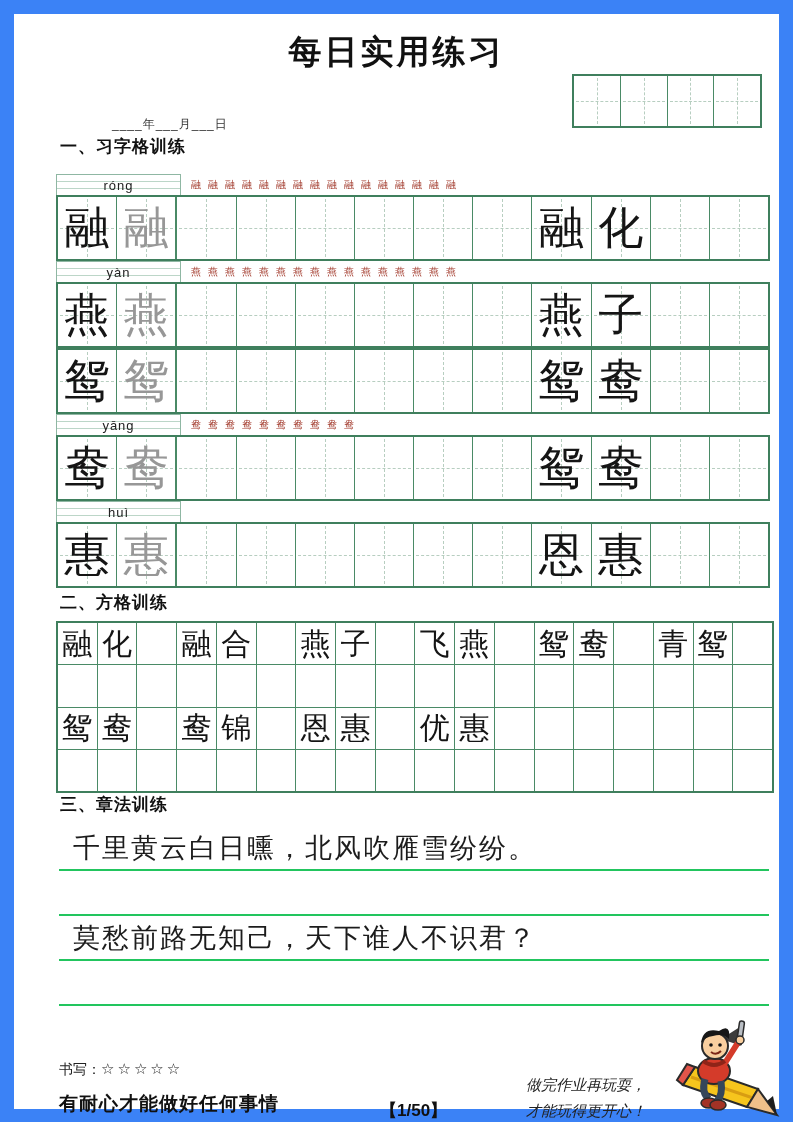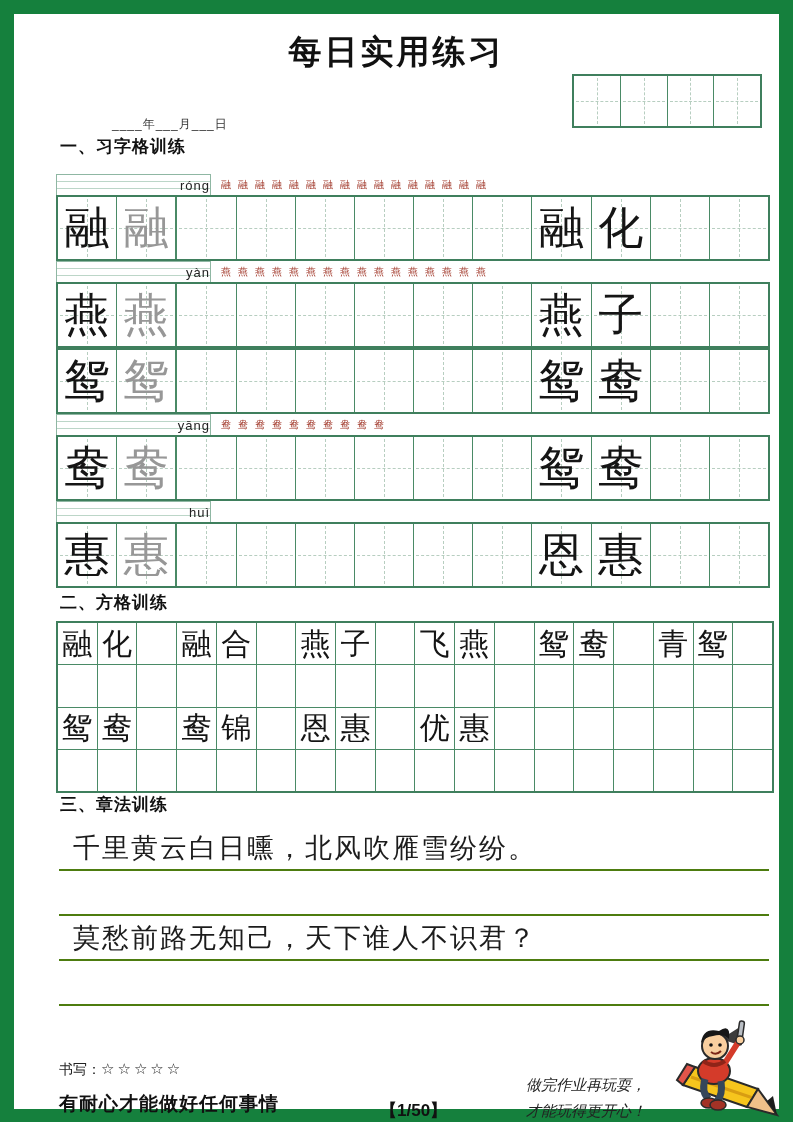--- a/index.html
+++ b/index.html
@@ -1,17 +1,17 @@
 <!DOCTYPE html>
 <html><head>
 <meta charset="utf-8">
 <style>
   html,body{margin:0;padding:0;}
   body{font-family:"Liberation Sans","DejaVu Sans",sans-serif;background:#fff;}
-  #page{position:relative;width:793px;height:1122px;background:#15803d;overflow:hidden;}
+  #page{position:relative;width:793px;height:1122px;background:#3b82f6;overflow:hidden;}
   #paper{position:absolute;left:14px;top:14px;right:14px;bottom:13px;background:#ffffff;}
   .abs{position:absolute;}
 
   
   #title{left:0;right:0;top:16px;text-align:center;font-size:33px;font-weight:bold;
          letter-spacing:3px;color:#111;font-family:"Liberation Sans",sans-serif;}
   #date-line{left:62px;top:102px;font-size:12px;color:#333;letter-spacing:1px;margin-left:36px;}
   #grade-line{left:306px;top:86px;font-size:16px;color:#333;}
   #name-grid{left:558px;top:60px;width:186px;height:50px;display:flex;
              border:2px solid #3f7f5d;background:#fff;}
@@ -27,21 +27,21 @@
   .sec-head{font-size:17px;font-weight:bold;color:#111;letter-spacing:1px;}
   #s1-head{left:46px;top:121px;}
   #s2-head{left:46px;top:577px;}
   #s3-head{left:46px;top:779px;}
 
   
   #practice{left:42px;top:160px;width:714px;}
   .p-block{margin-bottom:0;}
   .p-strip{display:flex;height:21px;align-items:stretch;}
   .pinyin-box{width:123px;position:relative;border:1px solid #8fb7a3;border-bottom:none;
-              display:flex;align-items:center;justify-content:flex-end;padding-left:30px;}
+              display:flex;align-items:center;justify-content:center;}
   .pinyin-box::before{content:"";position:absolute;left:0;right:0;top:6px;border-top:1px solid #bcd6c8;}
   .pinyin-box::after{content:"";position:absolute;left:0;right:0;top:13px;border-top:1px solid #bcd6c8;}
   .pinyin-text{position:relative;z-index:2;font-size:13px;color:#222;letter-spacing:1px;}
   .stroke-seq{flex:1;padding-left:10px;font-size:10px;line-height:21px;color:#a23a2c;
               letter-spacing:7px;white-space:nowrap;overflow:hidden;
               font-family:"Liberation Serif","DejaVu Serif",serif;}
   .tzg-row{display:flex;height:62px;border:2px solid #3f7f5d;background:#fff;}
   .tzg-row .tzg-cell:nth-child(3){border-left-width:2px;}
   .cell-char{font-family:"Liberation Serif","DejaVu Serif",serif;font-size:45px;line-height:1;color:#151515;}
   .cell-char.trace{color:#979797;}
@@ -50,21 +50,21 @@
   #square-grid{left:42px;top:607px;width:714px;height:168px;border:2px solid #3f7f5d;
                display:flex;flex-direction:column;background:#fff;}
   .sq-row{flex:1;display:flex;}
   .sq-row + .sq-row{border-top:1px solid #4a8a66;}
   .sq-cell{flex:1;display:flex;align-items:center;justify-content:center;}
   .sq-cell + .sq-cell{border-left:1px solid #4a8a66;}
   .sq-char{font-family:"Liberation Serif","DejaVu Serif",serif;font-size:30px;line-height:1;color:#151515;}
 
   
   #composition{left:45px;top:812px;width:710px;}
-  .comp-row{height:43px;border-bottom:2px solid #4d7c0f;display:flex;align-items:flex-end;}
+  .comp-row{height:43px;border-bottom:2px solid #22c55e;display:flex;align-items:flex-end;}
   .comp-text{font-family:"Liberation Serif","DejaVu Serif",serif;font-size:27px;color:#1c1c1c;
              padding:0 0 3px 14px;letter-spacing:2px;white-space:nowrap;}
 
   
   #rating{left:45px;top:1046px;font-size:14px;color:#222;}
   #rating .stars{letter-spacing:3px;font-size:15px;}
   #motto{left:45px;top:1077px;font-size:19px;font-weight:bold;color:#111;letter-spacing:1px;}
   #page-num{left:366px;top:1085px;font-size:17px;font-weight:bold;color:#111;}
   #tips{left:512px;top:1058px;width:150px;text-align:left;font-size:15px;color:#222;
         font-style:italic;font-family:"Liberation Serif","DejaVu Serif",serif;line-height:26px;}

